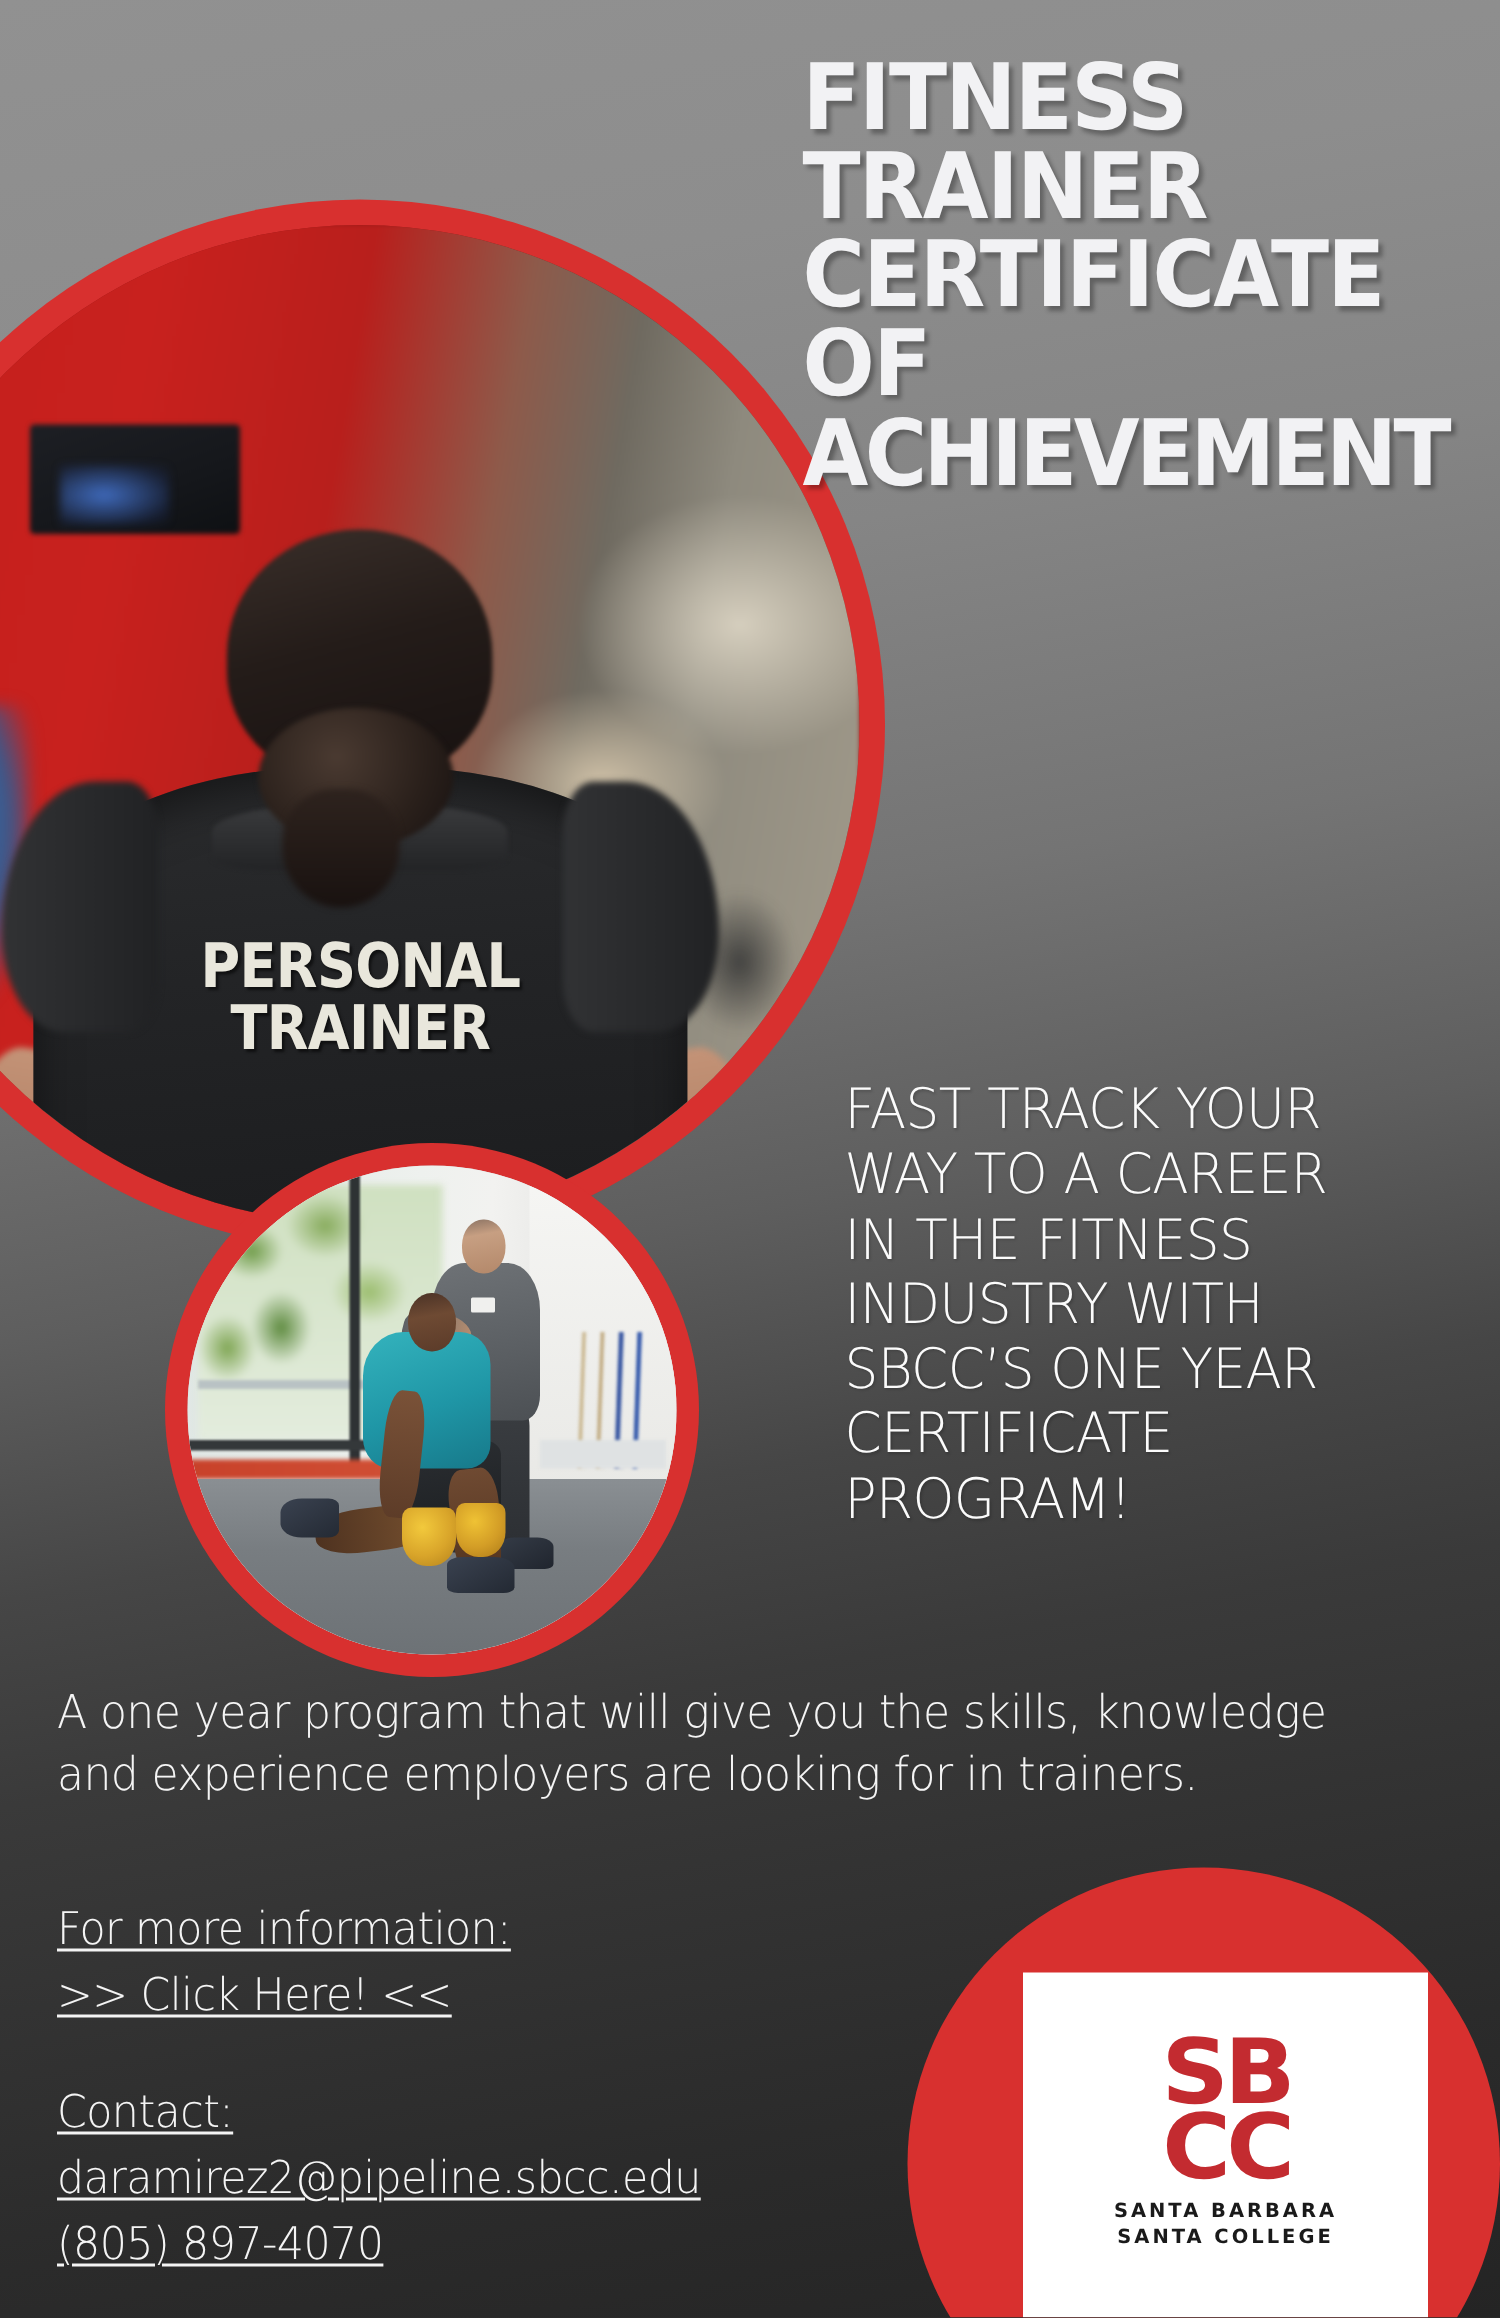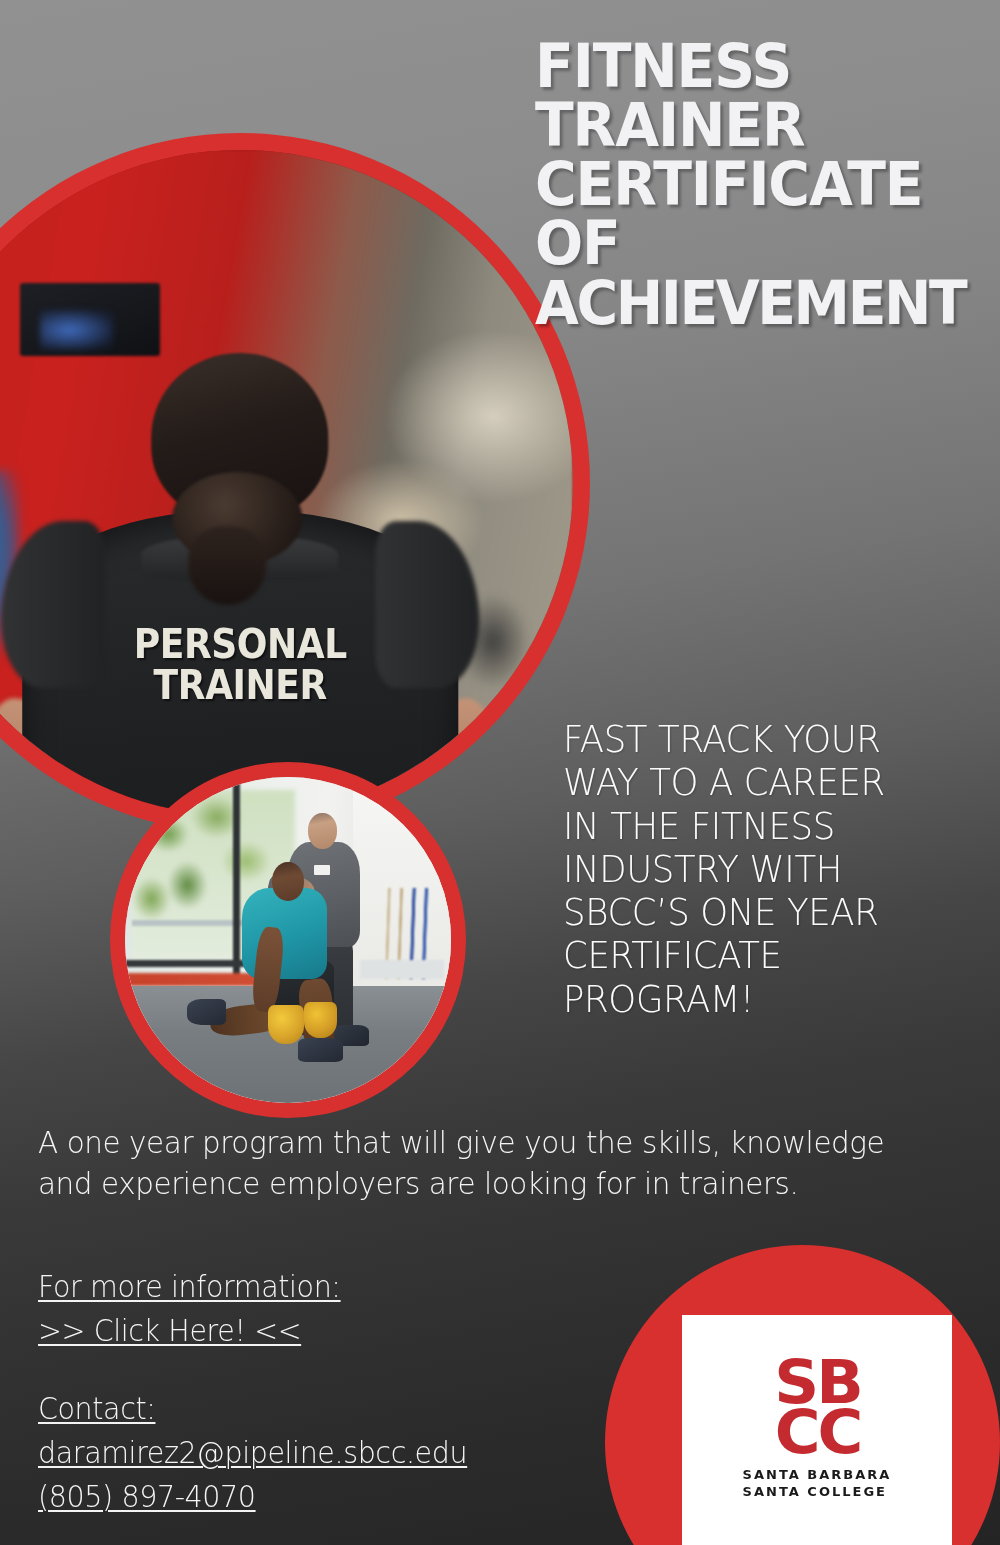--- a/index.html
+++ b/index.html
@@ -504,20 +504,21 @@
   }
   .logo-mark span { display:block; }
   .logo-sub {
     margin-top:9px;
     font-family:"DejaVu Sans", sans-serif;
     font-weight:bold;
     font-size:13px;
     line-height:1.30;
     letter-spacing:2.0px;
     color:#1a1a1a;
+    text-align:center;
   }
   .logo-sub span { display:block; }
 </style>
 </head>
 <body>
 
 <div id="poster">
 
   <div class="circle-big">
     <div class="circle-big-inner">

